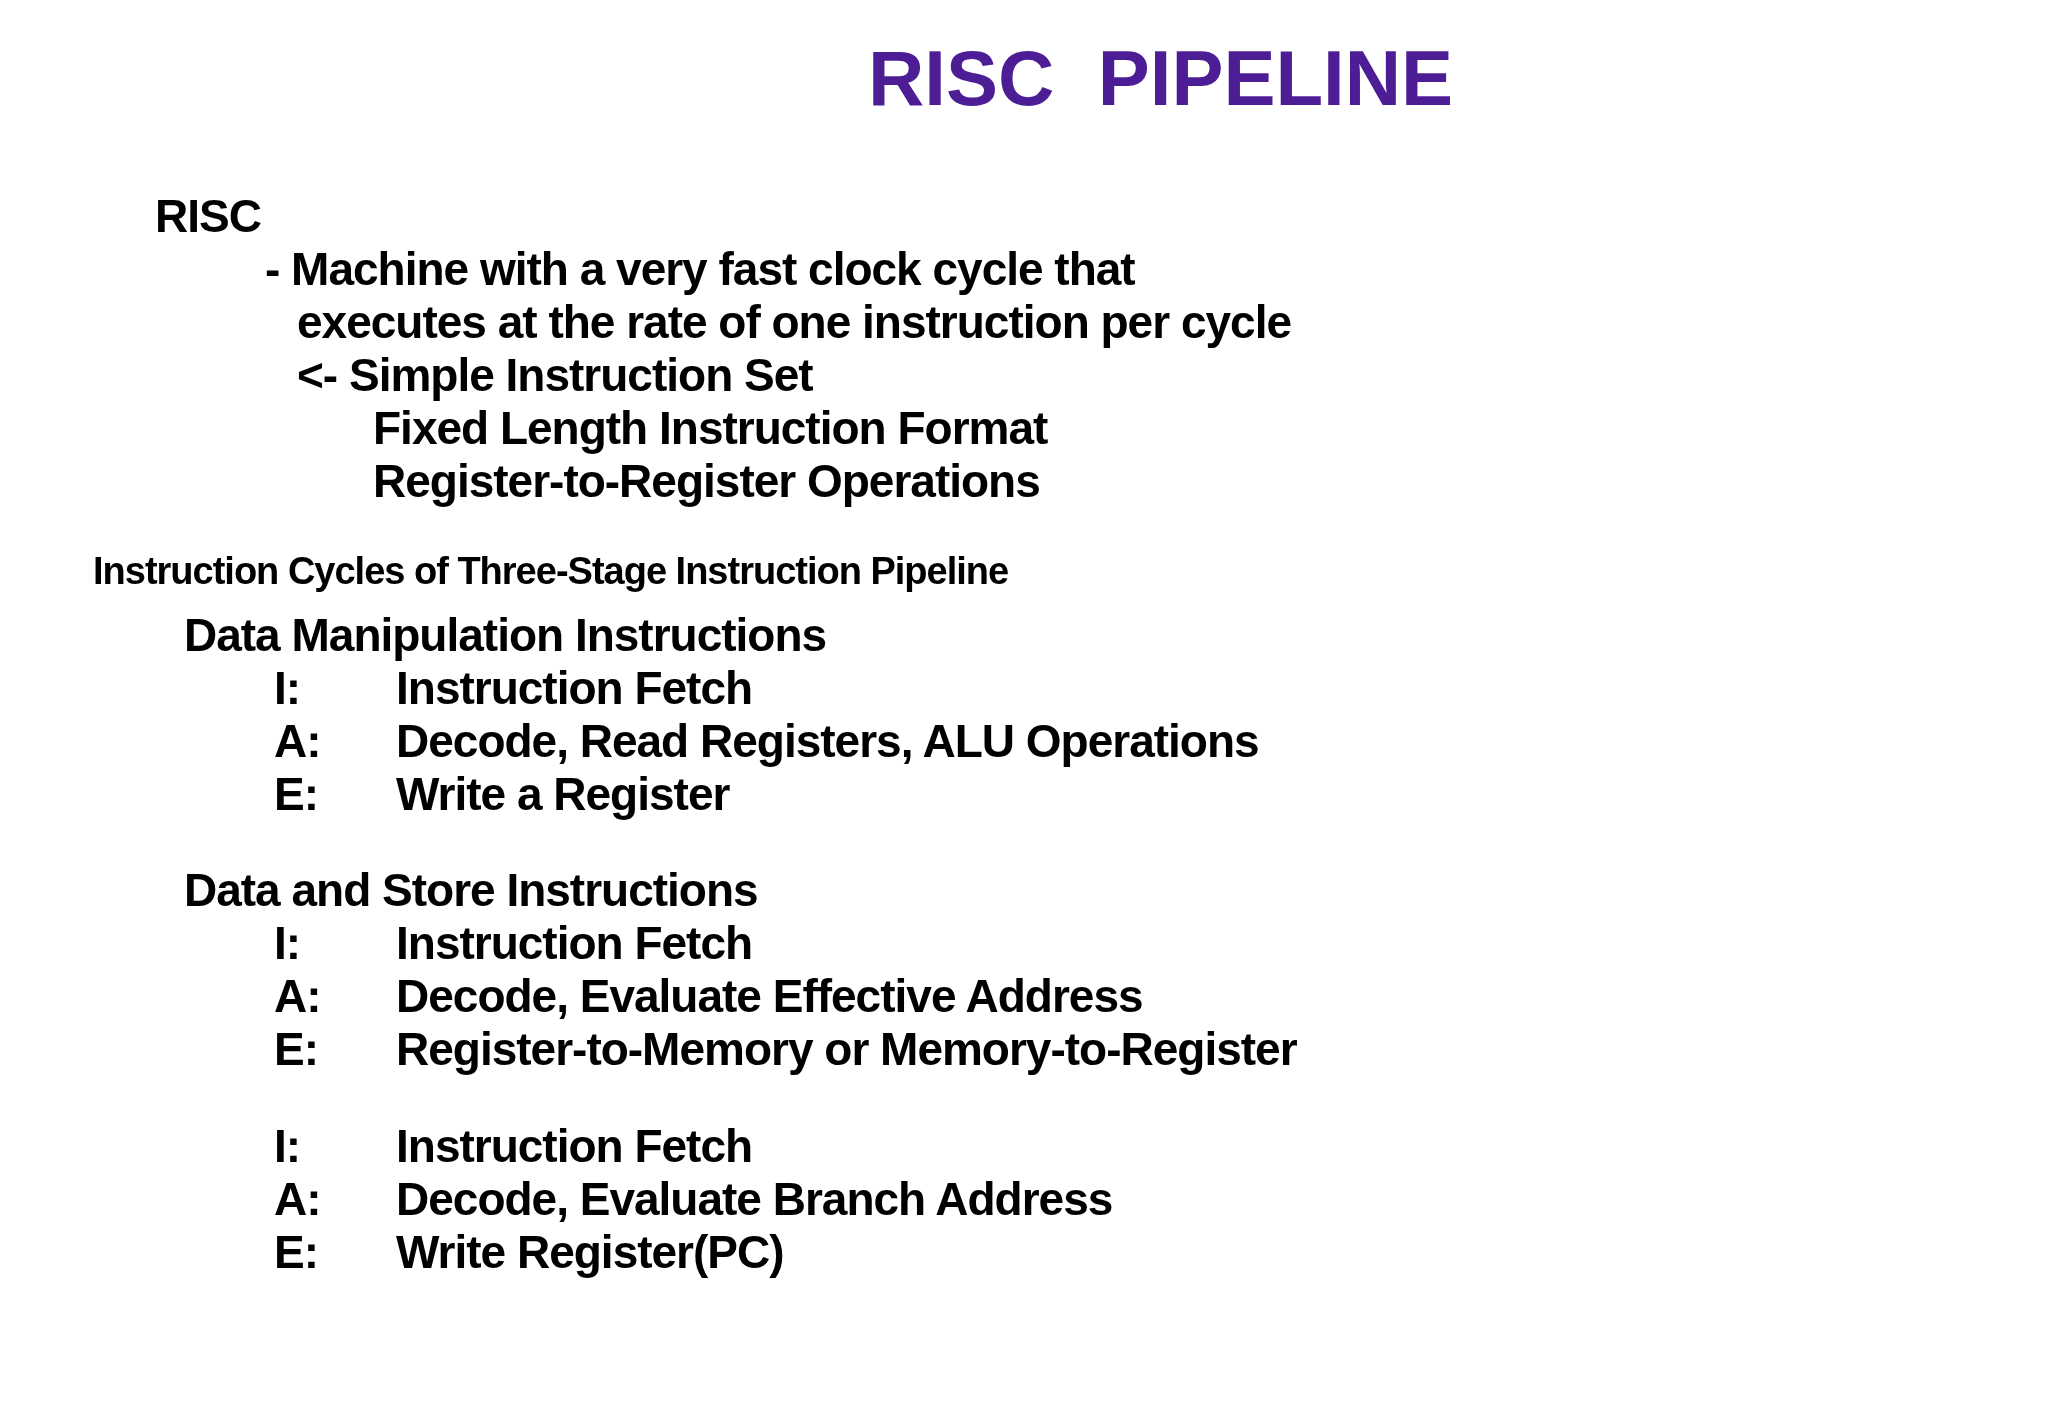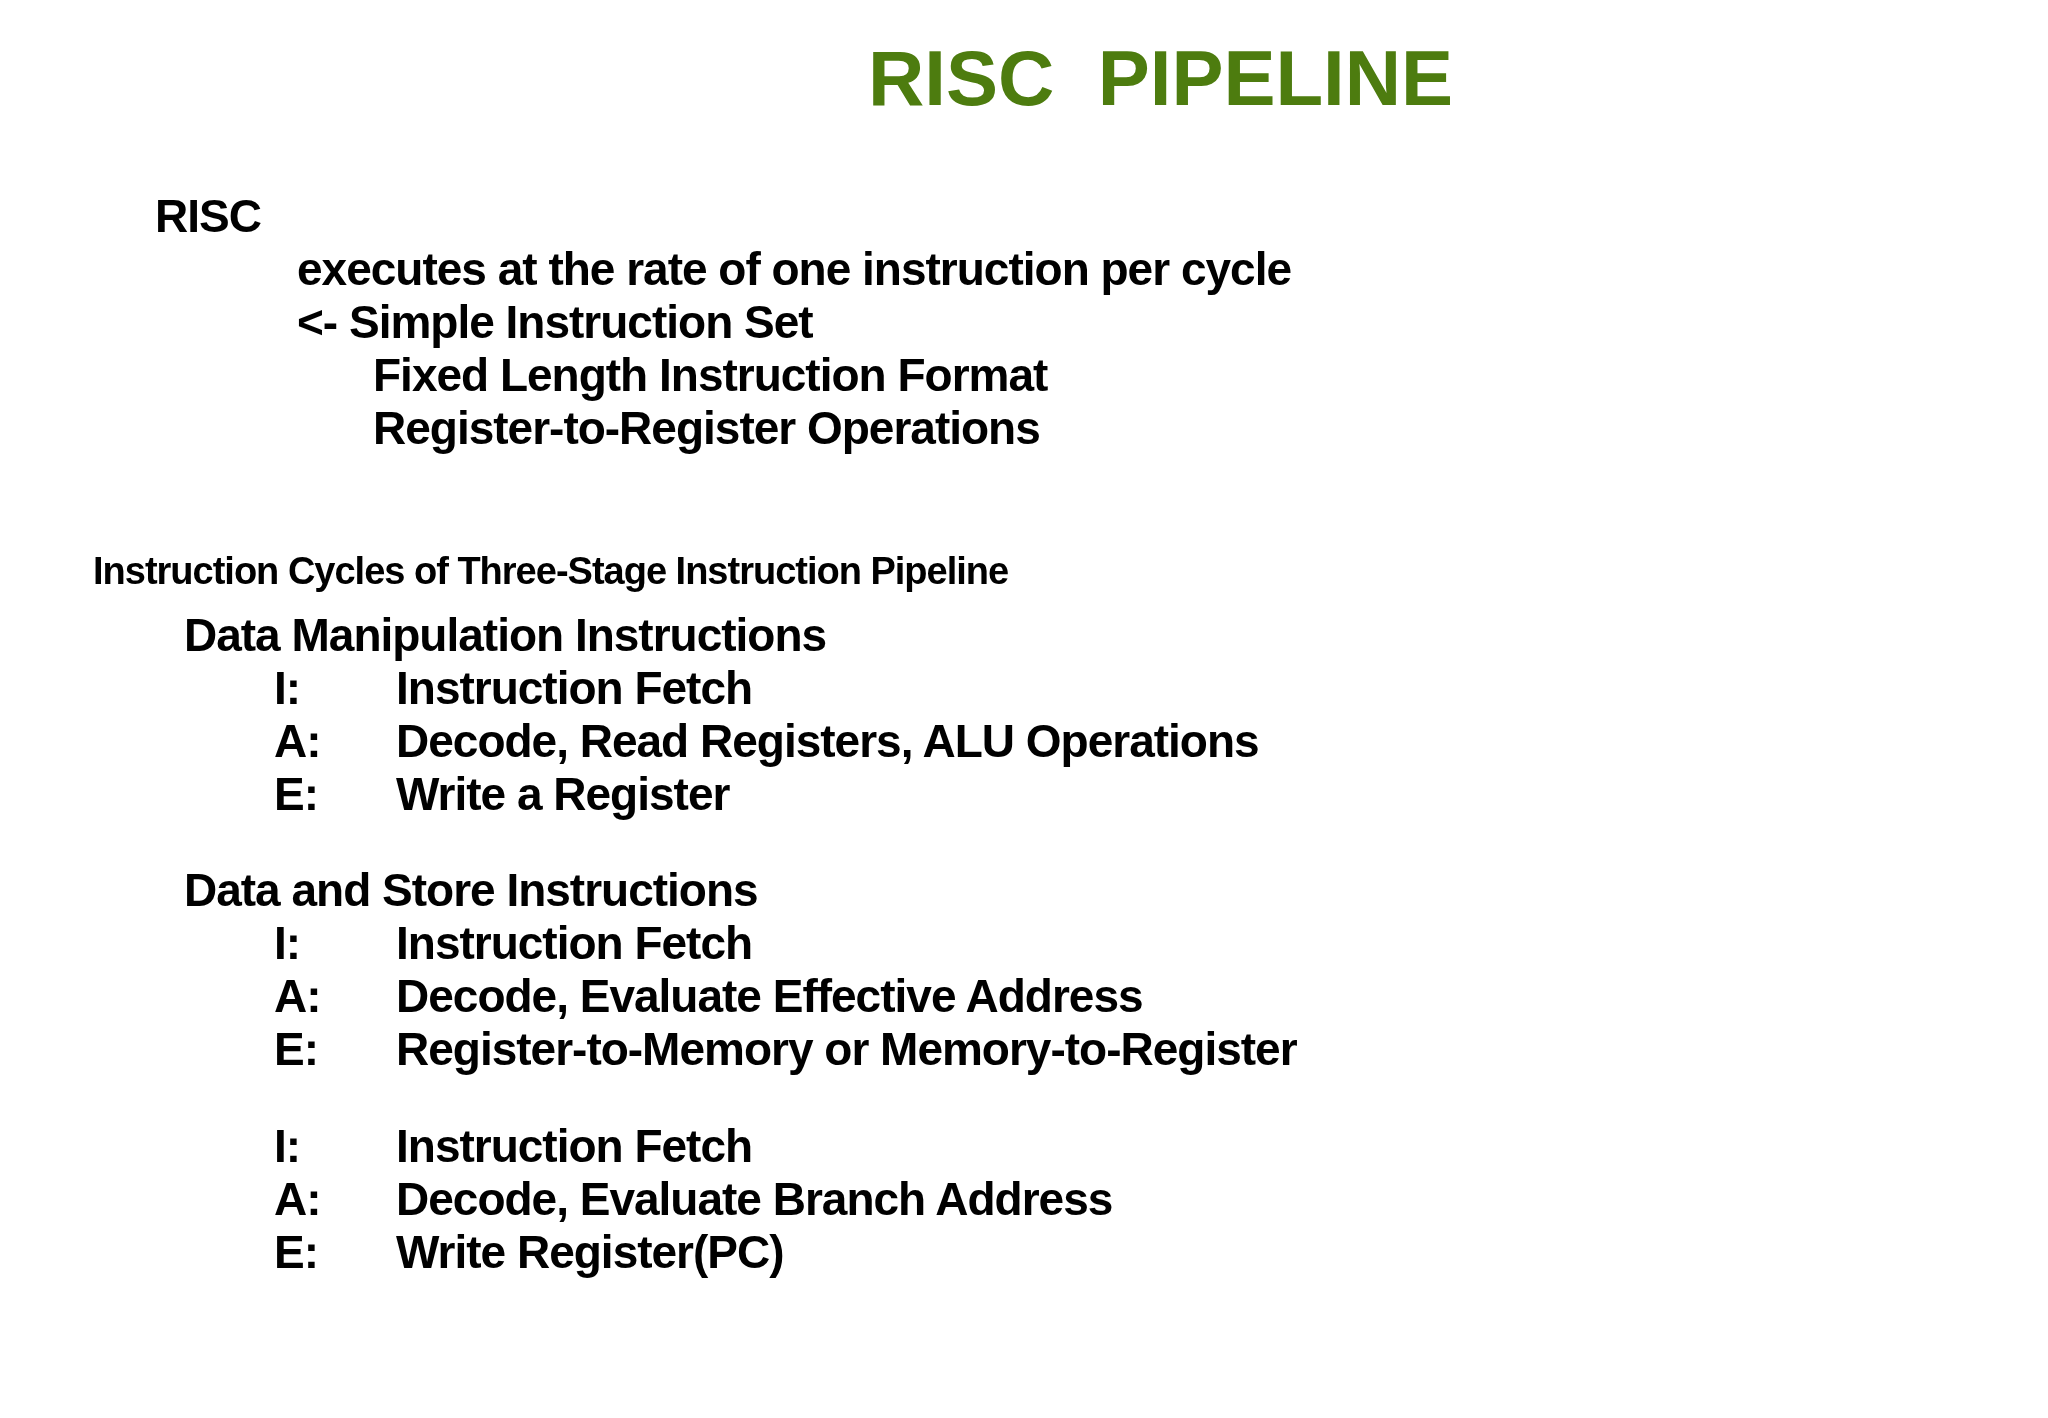--- a/index.html
+++ b/index.html
@@ -22,21 +22,21 @@
     background: #ffffff;
   }
   .title {
     position: absolute;
     left: 868px;
     top: 36px;
     margin: 0;
     font-size: 78px;
     line-height: 1.1;
     font-weight: 700;
-    color: #4d7c0f;
+    color: #4c1d95;
     letter-spacing: 0px;
     white-space: pre;
   }
   .line {
     white-space: pre;
     font-size: 46px;
     line-height: 53px;
     letter-spacing: -1px;
   }
   .risc-block {
@@ -88,20 +88,21 @@
 </style>
 </head>
 <body>
 
 <div class="slide">
 
   <h1 class="title">RISC  PIPELINE</h1>
 
   <div class="risc-block">
     <div class="line">RISC</div>
+    <div class="line indent1">- Machine with a very fast clock cycle that</div>
     <div class="line indent2">executes at the rate of one instruction per cycle</div>
     <div class="line indent2">&lt;- Simple Instruction Set</div>
     <div class="line indent3">Fixed Length Instruction Format</div>
     <div class="line indent3">Register-to-Register Operations</div>
   </div>
 
   <div class="section-heading">Instruction Cycles of Three-Stage Instruction Pipeline</div>
 
   <div class="group group-1">
     <div class="group-heading">Data Manipulation Instructions</div>

